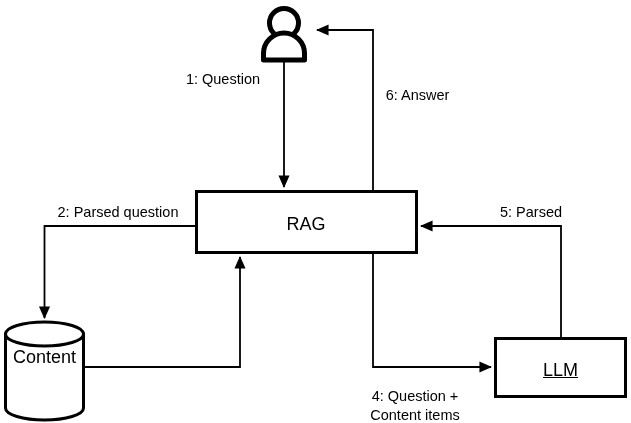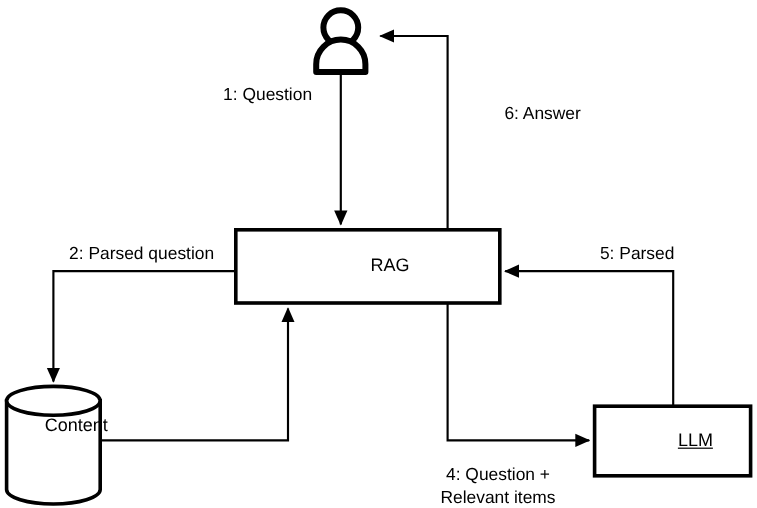--- a/index.html
+++ b/index.html
@@ -18,26 +18,25 @@
   #diagram-svg {
     position: absolute;
     left: 0;
     top: 0;
     width: 631px;
     height: 423px;
   }
   .node-label {
     position: absolute;
     font-family: "Liberation Sans", sans-serif;
-    font-size: 15px;
+    font-size: 18px;
     color: #000000;
     text-align: center;
     white-space: nowrap;
     line-height: 1.25;
-    margin-left: 19px;
   }
   .edge-label {
     position: absolute;
     font-family: "Liberation Sans", sans-serif;
     font-size: 14.5px;
     color: #000000;
     text-align: center;
     white-space: nowrap;
     line-height: 1.3;
   }
@@ -91,20 +90,20 @@
 
   <div class="node-label" style="left:496px; top:359px; width:129px;text-decoration:underline;">LLM</div>
 
   <div class="edge-label" style="left:168px; top:70px; width:110px;">1: Question</div>
 
   <div class="edge-label" style="left:38px; top:203px; width:160px;">2: Parsed question</div>
 
 
   <div class="edge-label two-line" style="left:345px; top:373px; width:140px;">
     <span>4: Question +</span><br>
-    <span>Relevant items</span>
+    <span>Content items</span>
   </div>
 
   <div class="edge-label" style="left:476px; top:203px; width:110px;">5: Parsed</div>
 
-  <div class="edge-label" style="left:379px; top:86px; width:105px;text-align:right;">6: Answer</div>
+  <div class="edge-label" style="left:365px; top:86px; width:105px;">6: Answer</div>
 
 </div>
 
 </body></html>

